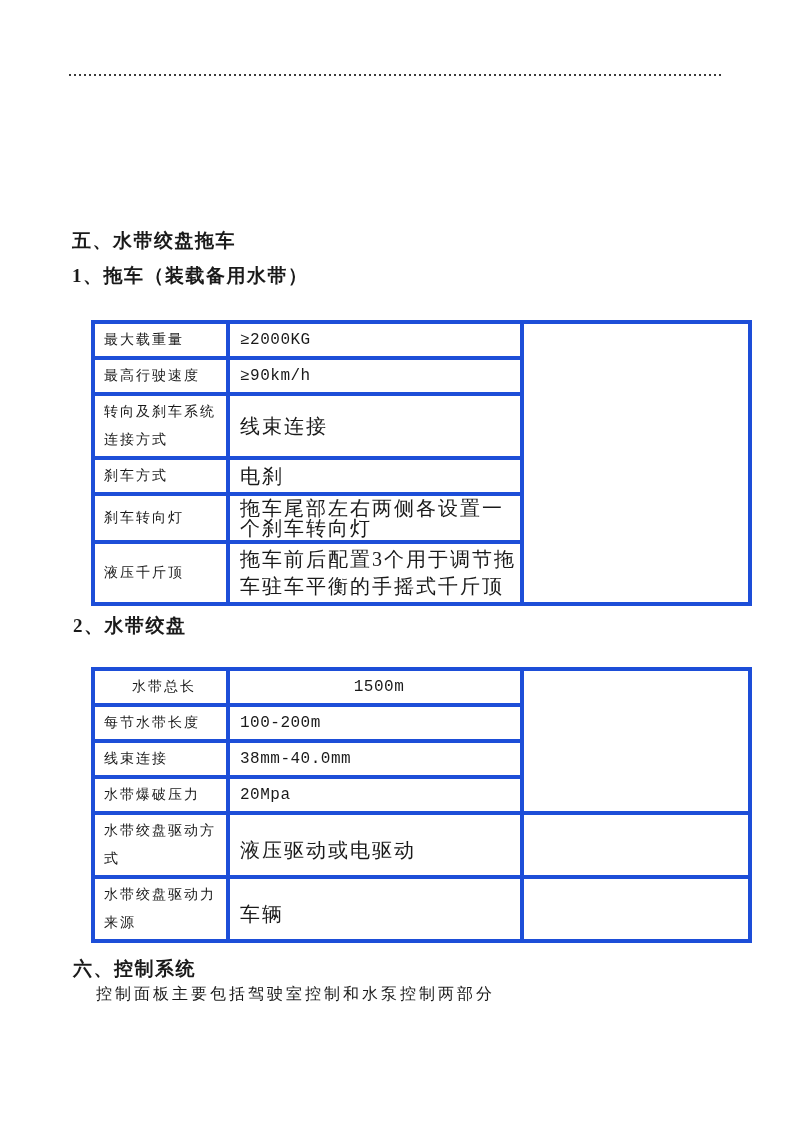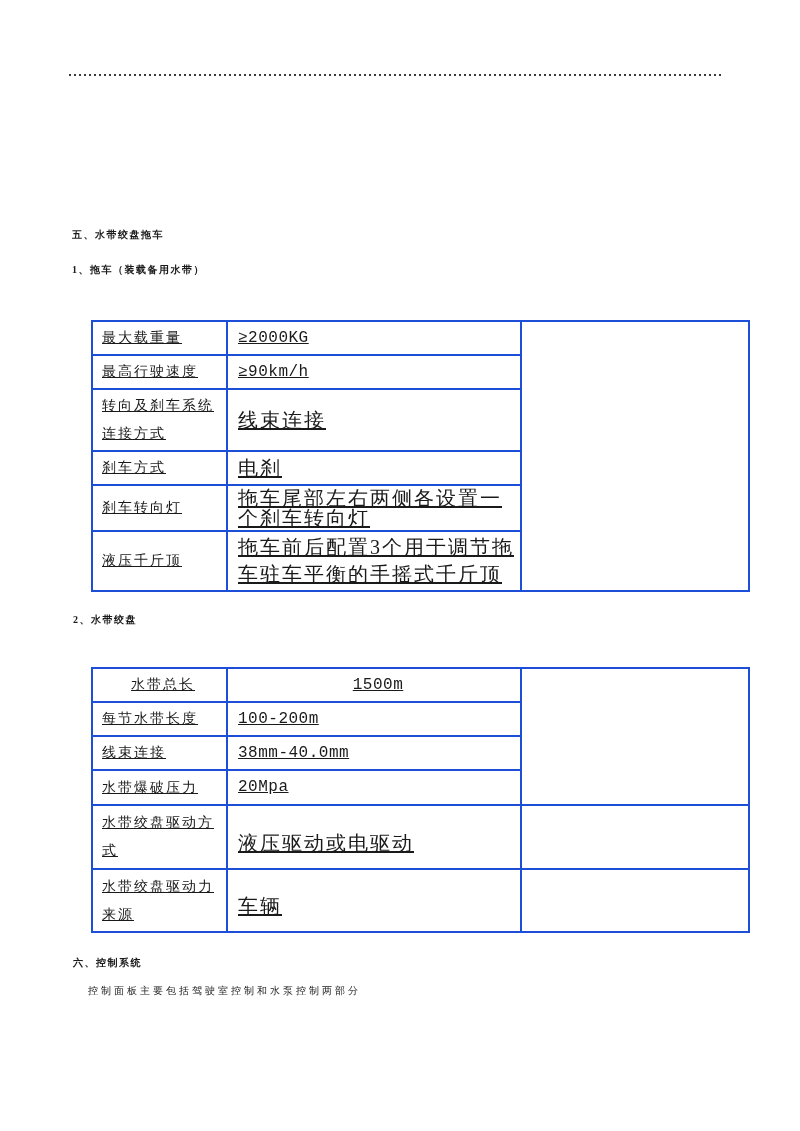--- a/index.html
+++ b/index.html
@@ -13,47 +13,46 @@
   }
   .abs { position: absolute; }
 
   #dotted-rule {
     left: 69px; top: 74px; width: 655px; height: 2px;
     background: repeating-linear-gradient(90deg, #3a3a3a 0 2px, transparent 2px 5px);
   }
 
   .doc-heading {
     font-weight: 700;
-    font-size: 10px;
+    font-size: 19px;
     letter-spacing: 1.5px;
     white-space: nowrap;
   }
   #heading-section5 { left: 72px; top: 228px; }
   #heading-sub1     { left: 72px; top: 263px; }
   #heading-sub2     { left: 73px; top: 613px; }
   #heading-section6 { left: 73px; top: 956px; }
   #para-section6 {
-    left: 88px; top: 984px;
-    font-size: 10px;
+    left: 96px; top: 984px;
+    font-size: 16px;
     letter-spacing: 3px;
     white-space: nowrap;
   }
 
   #table-1-wrap { left: 91px; top: 320px; }
   #table-2-wrap { left: 91px; top: 667px; }
 
   table.spec-table {
     border-collapse: collapse;
     table-layout: fixed;
     width: 657px;
   }
   .spec-table td {
-    border: 2px solid #1d4ed8;
+    border: 4px solid #1d4ed8;
     overflow: hidden;
-    text-decoration: underline;
   }
   .label-cell {
     padding: 2px 2px 2px 9px;
     font-size: 14px;
     letter-spacing: 2px;
     line-height: 28px;
     vertical-align: middle;
     word-break: break-all;
   }
   .value-cell {

